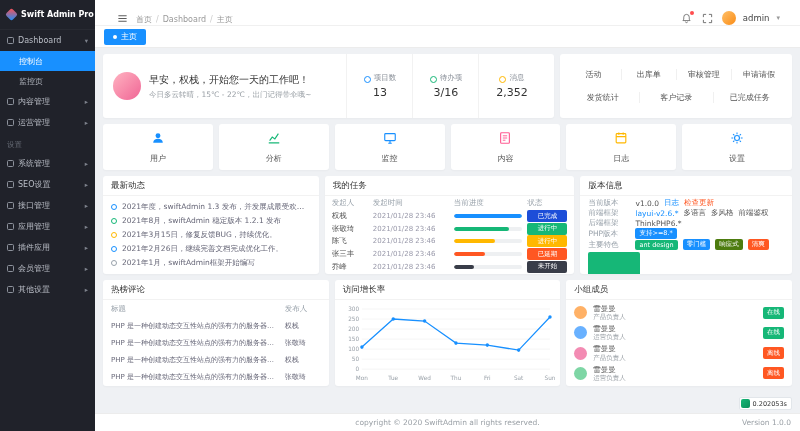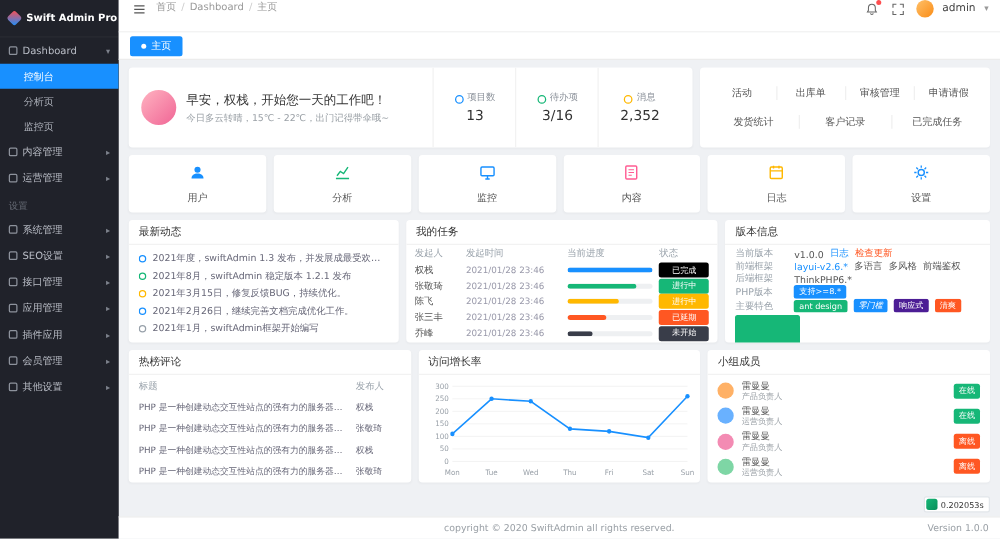--- a/index.html
+++ b/index.html
@@ -13,21 +13,21 @@
 .logo-text{color:#fff;font-size:8px;font-weight:bold;white-space:nowrap}
 .menu{flex:1;overflow:hidden}
 .mi{height:21px;display:flex;align-items:center;padding:0 7px;font-size:8px;color:#b9bdc6;cursor:pointer;white-space:nowrap}
 .mi-icon{width:7px;height:7px;border:1px solid #8d929c;border-radius:1.5px;margin-right:4px;flex-shrink:0}
 .mi-caret{margin-left:auto;font-size:6.5px;color:#7d828c}
 .mi-child{height:20px;display:flex;align-items:center;padding:0 7px 0 19px;font-size:8px;color:#aeb2bb;cursor:pointer;white-space:nowrap}
 .mi-child.active{background:#1890ff;color:#fff}
 .section-label{padding:7px 7px 3px;font-size:7.5px;color:#676c76}
 
 .main{flex:1;display:flex;flex-direction:column;min-width:0}
-.topbar{height:26px;background:#fff;display:flex;align-items:flex-start;gap:7px;padding:0 9px;border-bottom:1px solid #f0f0f0;flex-shrink:0}
+.topbar{height:26px;background:#fff;display:flex;align-items:flex-end;gap:7px;padding:0 20px;border-bottom:1px solid #f0f0f0;flex-shrink:0}
 .icon-btn{display:inline-flex;align-items:center;justify-content:center;width:14px;height:14px;cursor:pointer;position:relative}
 .icon-btn svg{width:11px;height:11px}
 .bell .dot{position:absolute;top:0;right:0;width:4px;height:4px;border-radius:50%;background:#ff4d4f}
 .breadcrumb{font-size:8px;color:#999;display:flex;gap:4px;align-items:center}
 .breadcrumb .sep{color:#ccc}
 .topbar-right{margin-left:auto;display:flex;align-items:center;gap:7px}
 .avatar-sm{width:14px;height:14px;border-radius:50%;background:linear-gradient(135deg,#ffc069,#fa8c16);cursor:pointer}
 .username{font-size:8.5px;color:#444;cursor:pointer}
 .caret{font-size:7px;color:#999;cursor:pointer}
 .tabbar{height:22px;background:#fff;border-bottom:1px solid #ececec;display:flex;align-items:center;padding:0 9px;gap:5px;flex-shrink:0}
@@ -114,21 +114,20 @@
       <span class="logo-icon"></span>
       <span class="logo-text">Swift Admin Pro</span>
     </div>
     <nav class="menu" id="menu">
         <div class="mi">
           <span class="mi-icon"></span>
           <span>Dashboard</span>
           <span class="mi-caret">▾</span>
         </div>
         <div class="mi-child active">控制台</div>
-        <div class="mi-child">分析页</div>
         <div class="mi-child">监控页</div>
         <div class="mi">
           <span class="mi-icon"></span>
           <span>内容管理</span>
           <span class="mi-caret">▸</span>
         </div>
         <div class="mi">
           <span class="mi-icon"></span>
           <span>运营管理</span>
           <span class="mi-caret">▸</span>
@@ -340,21 +339,21 @@
                 <span class="t-head">发起时间</span>
                 <span class="t-head">当前进度</span>
                 <span class="t-head">状态</span>
               </div>
               <div class="t-row">
                 <span class="t-name">权栈</span>
                 <span class="t-time">2021/01/28 23:46</span>
                 <div class="t-track">
                   <div class="t-fill" style="width: 100%; background: rgb(24, 144, 255);"></div>
                 </div>
-                <span class="t-badge" style="background: #000000;">已完成</span>
+                <span class="t-badge" style="background: #1d4ed8;">已完成</span>
               </div>
               <div class="t-row">
                 <span class="t-name">张敬琦</span>
                 <span class="t-time">2021/01/28 23:46</span>
                 <div class="t-track">
                   <div class="t-fill" style="width: 80%; background: rgb(22, 183, 119);"></div>
                 </div>
                 <span class="t-badge" style="background: rgb(22, 183, 119);">进行中</span>
               </div>
               <div class="t-row">
@@ -403,22 +402,22 @@
                 <span class="v-lab">后端框架</span>
                 <span class="v-item plain">ThinkPHP6.*</span>
               </div>
               <div class="v-row">
                 <span class="v-lab">PHP版本</span>
                 <span class="v-tag" style="background: rgb(24, 144, 255);">支持&gt;=8.*</span>
               </div>
               <div class="v-row">
                 <span class="v-lab">主要特色</span>
                 <span class="v-tag" style="background: rgb(22, 183, 119);">ant design</span>
-                <span class="v-tag" style="background: rgb(24, 144, 255); font-style: italic;">零门槛</span>
-                <span class="v-tag" style="background: #4c1d95;">响应式</span>
+                <span class="v-tag" style="background: rgb(24, 144, 255);">零门槛</span>
+                <span class="v-tag" style="background: #4d7c0f;">响应式</span>
                 <span class="v-tag" style="background: rgb(255, 87, 34);">清爽</span>
               </div>
             </div>
           <div class="vbtns" id="vbtns">
               <button class="vbtn" style="background: rgb(22, 183, 119);">获取授权</button>
               <button class="vbtn" style="background: rgb(24, 144, 255); margin-top: 40px;">立即下载</button>
             </div>
         </div>
       </div>
 

